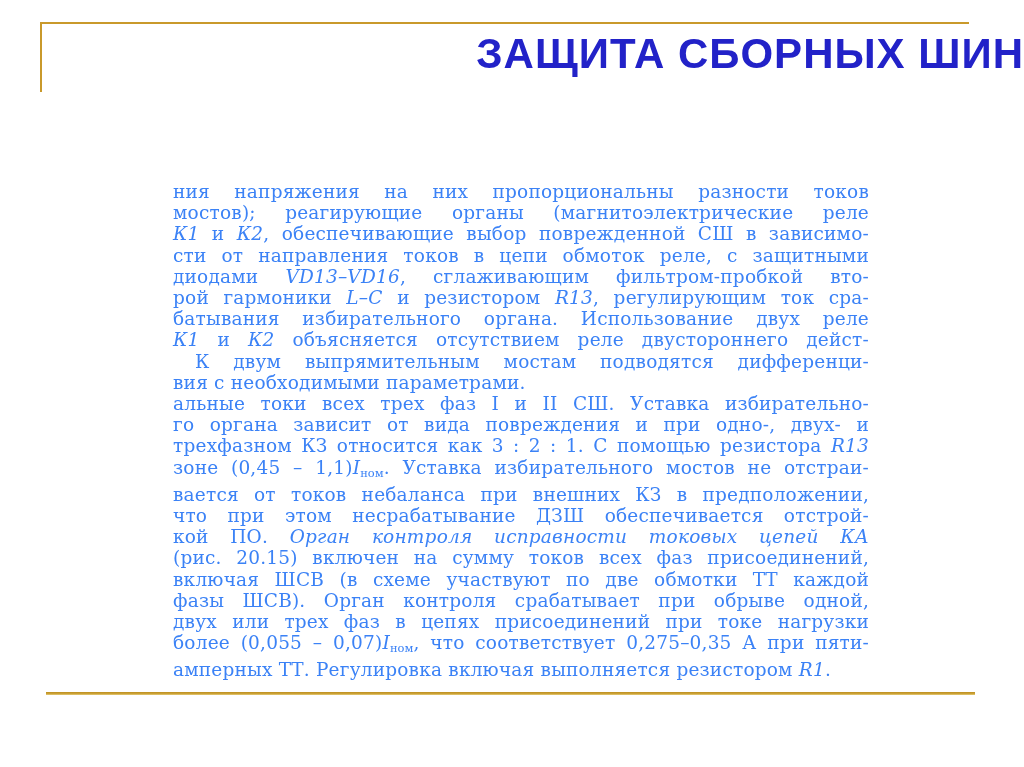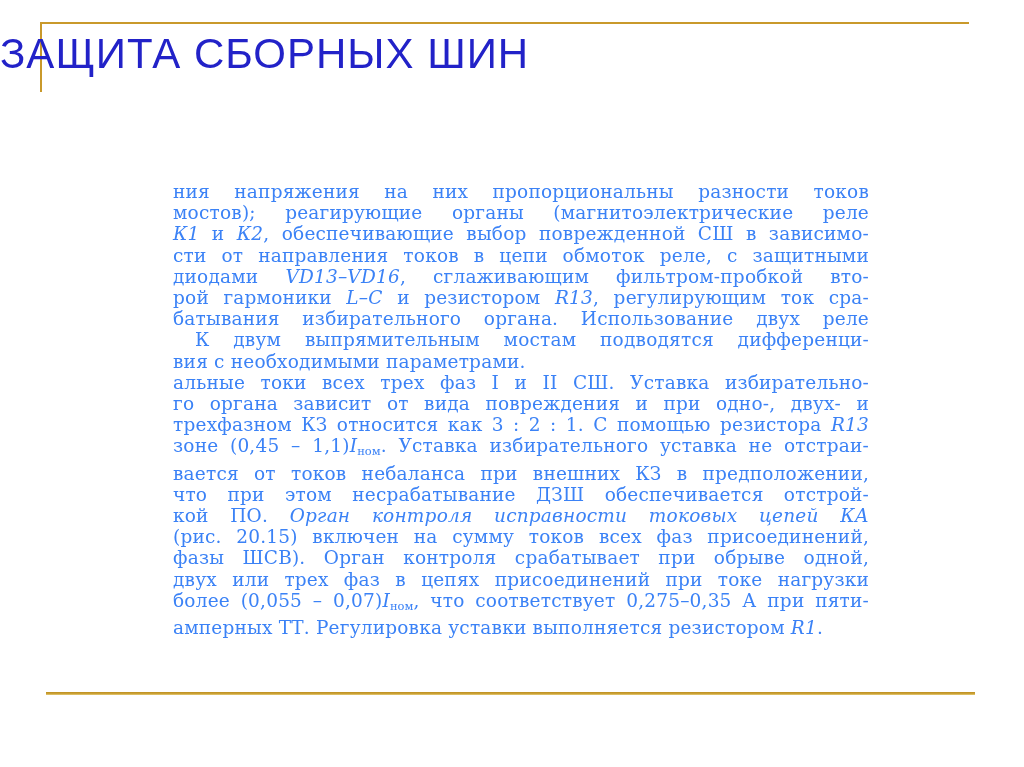--- a/index.html
+++ b/index.html
@@ -16,23 +16,23 @@
     background: #C9992B;
   }
   .frame-left {
     position: absolute; left: 40px; top: 22px;
     width: 2px; height: 70px;
     background: #C9992B;
   }
   .title {
     position: absolute; left: 0; right: 0; top: 30px;
     margin: 0;
-    text-align: left;
+    text-align: right;
     font-family: "Liberation Sans", sans-serif;
-    font-weight: normal;
+    font-weight: bold;
     font-size: 42px;
     letter-spacing: 1px;
     color: #2222C8;
   }
   .scan {
     position: absolute; left: 173px; top: 181px;
     width: 696px;
     font-family: "DejaVu Serif", serif;
     font-size: 18.5px;
     line-height: 21.2px;
@@ -70,30 +70,32 @@
   <h1 class="title">ЗАЩИТА СБОРНЫХ ШИН</h1>
 
   <div class="scan">
       <div class="line"><span>ния напряжения на них пропорциональны разности токов</span></div>
       <div class="line"><span>мостов); реагирующие органы (магнитоэлектрические реле</span></div>
       <div class="line"><span class="it">К1</span><span> и </span><span class="it">К2</span><span>, обеспечивающие выбор поврежденной СШ в зависимо-</span></div>
       <div class="line"><span>сти от направления токов в цепи обмоток реле, с защитными</span></div>
       <div class="line"><span>диодами </span><span class="it">VD13–VD16</span><span>, сглаживающим фильтром-пробкой вто-</span></div>
       <div class="line"><span>рой гармоники </span><span class="it">L–C</span><span> и резистором </span><span class="it">R13</span><span>, регулирующим ток сра-</span></div>
       <div class="line"><span>батывания избирательного органа. Использование двух реле</span></div>
+      <div class="line"><span class="it">К1</span><span> и </span><span class="it">К2</span><span> объясняется отсутствием реле двустороннего дейст-</span></div>
       <div class="line indent"><span>К двум выпрямительным мостам подводятся дифференци-</span></div>
       <div class="line nojust"><span>вия с необходимыми параметрами.</span></div>
       <div class="line"><span>альные токи всех трех фаз I и II СШ. Уставка избирательно-</span></div>
       <div class="line"><span>го органа зависит от вида повреждения и при одно-, двух- и</span></div>
       <div class="line"><span>трехфазном КЗ относится как 3 : 2 : 1. С помощью резистора </span><span class="it">R13</span></div>
-      <div class="line"><span>зоне (0,45 – 1,1)</span><span class="it">I</span><span class="sb">ном</span><span>. Уставка избирательного уставка не отстраи-</span></div>
+      <div class="line"><span>зоне (0,45 – 1,1)</span><span class="it">I</span><span class="sb">ном</span><span>. Уставка избирательного мостов не отстраи-</span></div>
       <div class="line"><span>вается от токов небаланса при внешних КЗ в предположении,</span></div>
       <div class="line"><span>что при этом несрабатывание ДЗШ обеспечивается отстрой-</span></div>
       <div class="line"><span>кой ПО. </span><span class="it">Орган контроля исправности токовых цепей КА</span></div>
       <div class="line"><span>(рис. 20.15) включен на сумму токов всех фаз присоединений,</span></div>
+      <div class="line"><span>включая ШСВ (в схеме участвуют по две обмотки ТТ каждой</span></div>
       <div class="line"><span>фазы ШСВ). Орган контроля срабатывает при обрыве одной,</span></div>
       <div class="line"><span>двух или трех фаз в цепях присоединений при токе нагрузки</span></div>
       <div class="line"><span>более (0,055 – 0,07)</span><span class="it">I</span><span class="sb">ном</span><span>, что соответствует 0,275–0,35 А при пяти-</span></div>
-      <div class="line nojust"><span>амперных ТТ. Регулировка уставки выполняется резистором </span><span class="it">R1</span><span>.</span></div>
+      <div class="line nojust"><span>амперных ТТ. Регулировка включая выполняется резистором </span><span class="it">R1</span><span>.</span></div>
     </div>
 
   <div class="bottom-rule"></div>
 </div>
 
 </body></html>

